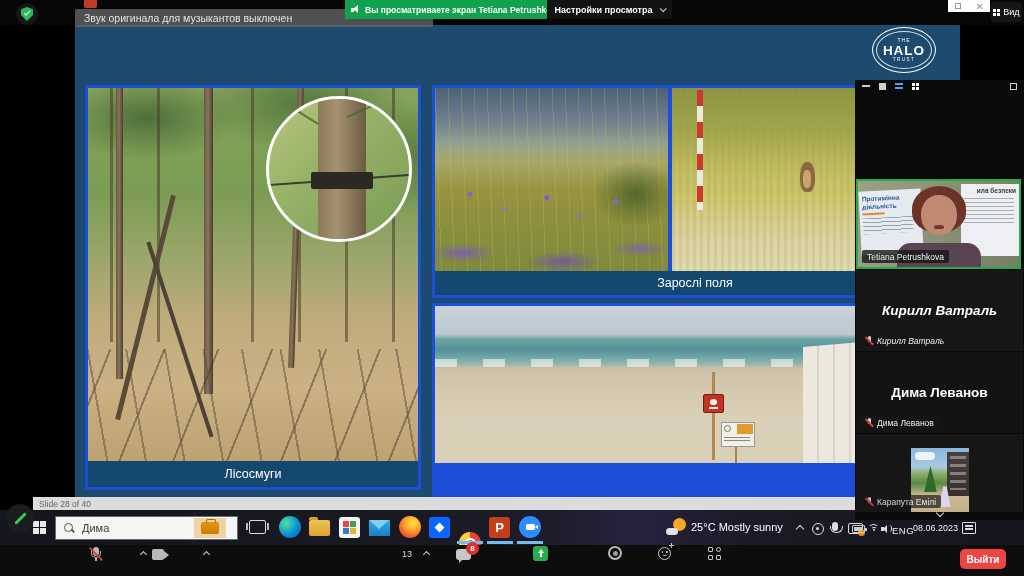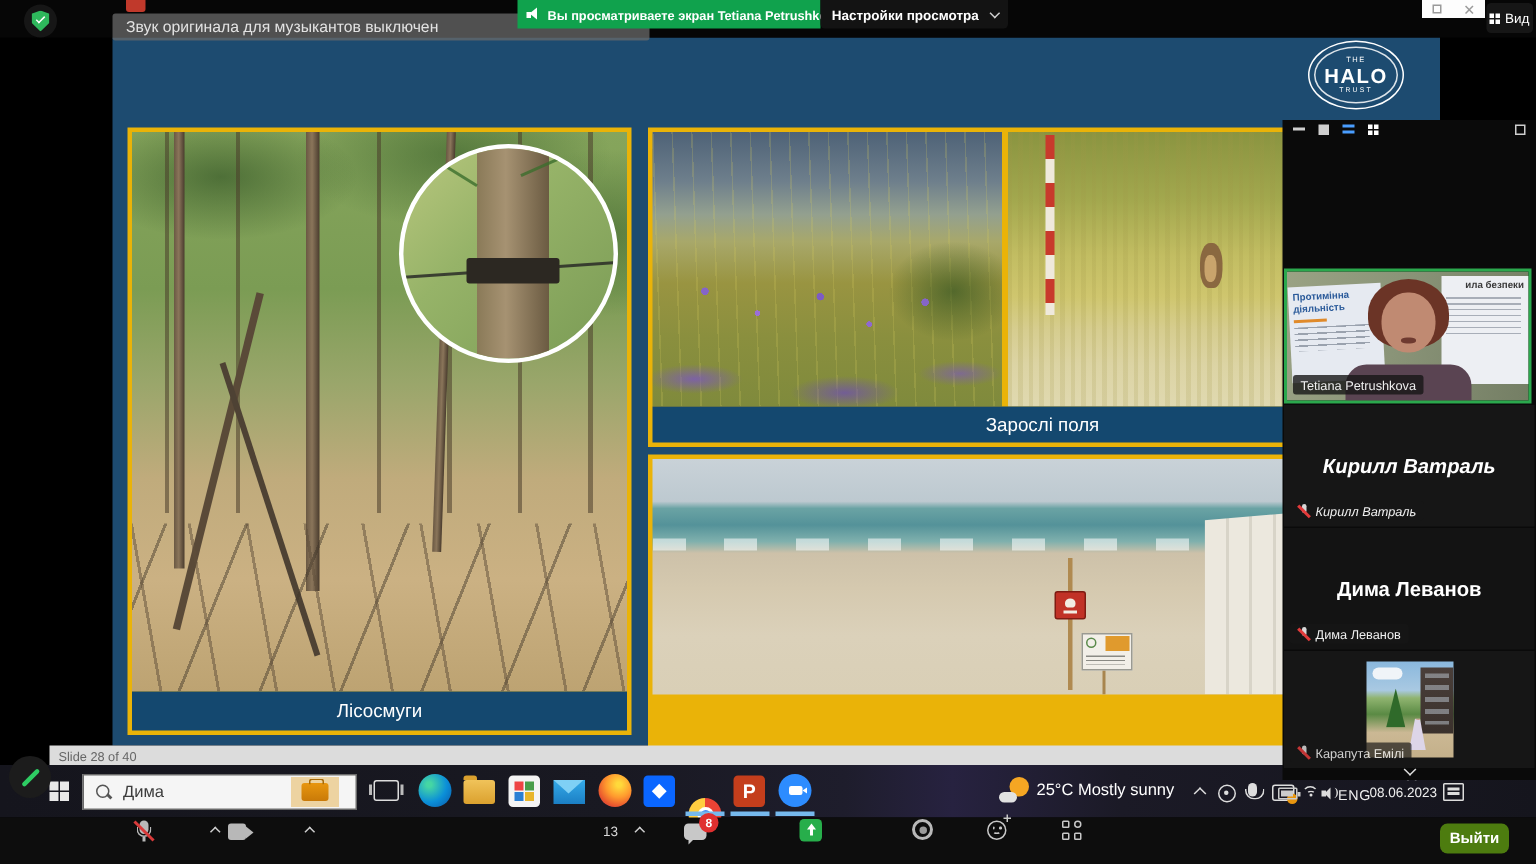--- a/index.html
+++ b/index.html
@@ -31,21 +31,21 @@
   .grid4 { width:3px; height:3px; background:#fff; box-shadow:4px 0 #fff,0 4px #fff,4px 4px #fff; margin:0 4px 4px 0; }
 
   
   #slide { position:absolute; left:75px; top:25px; width:885px; height:472px; background:#1d4b70; z-index:1; }
   #slide-title { position:absolute; left:43px; top:9px; color:#fff; font-size:23px; font-weight:600; font-family:"DejaVu Sans", sans-serif; white-space:nowrap; }
   #halo { position:absolute; left:797px; top:2px; width:64px; height:46px; border:1.5px solid #fff; border-radius:50%; display:flex; align-items:center; justify-content:center; }
   #halo-inner { width:56px; height:38px; border:1px solid rgba(255,255,255,.85); border-radius:50%; display:flex; flex-direction:column; align-items:center; justify-content:center; color:#fff; line-height:1; }
   #halo-inner .h-top { font-size:5px; letter-spacing:1px; }
   #halo-inner .h-mid { font-size:13.5px; font-weight:bold; letter-spacing:1px; margin:1px 0; }
   #halo-inner .h-bot { font-size:4.5px; letter-spacing:1.5px; }
-  .card { position:absolute; background:#eab308; padding:3px; }
+  .card { position:absolute; background:#1d4ed8; padding:3px; }
   .photo { position:absolute; overflow:hidden; }
   .cap { position:absolute; left:3px; right:3px; bottom:3px; background:#14486f; color:#fff; display:flex; align-items:center; justify-content:center; font-size:12.5px; }
 
   
   #ph-forest { left:3px; top:3px; width:330px; height:373px;
     background:
       radial-gradient(ellipse 130px 60px at 18% 8%, rgba(35,70,28,.55), transparent 70%),
       radial-gradient(ellipse 150px 70px at 65% 4%, rgba(40,80,32,.5), transparent 70%),
       radial-gradient(ellipse 120px 80px at 96% 18%, rgba(45,85,35,.45), transparent 70%),
       linear-gradient(180deg,#86a55c 0%,#7b9c54 28%,#9aa66b 45%,#c0ab7c 62%,#cbb183 80%,#bda372 100%); }
@@ -140,21 +140,21 @@
   .posterL .oline { width:22px; height:2px; background:#e08a2a; margin-top:2px; }
   .posterL .glines { margin-top:3px; width:50px; height:16px; background:repeating-linear-gradient(180deg,#9aa2ae 0 1px, transparent 1px 4px); }
   .posterR { position:absolute; right:0; top:3px; width:58px; height:72px; background:#edeff3; padding:3px; color:#3a3a3a; font-weight:bold; font-size:6.5px; text-align:right; }
   .posterR .glines { margin-top:4px; width:50px; height:26px; background:repeating-linear-gradient(180deg,#a8aeb8 0 1px, transparent 1px 4px); }
   .hair2 { position:absolute; left:50%; top:5px; width:54px; height:46px; transform:translateX(-50%); background:#6b3426; border-radius:50% 50% 42% 42%; }
   .face2 { position:absolute; left:50%; top:14px; width:36px; height:40px; transform:translateX(-50%); background:#c08a72; border-radius:48%; }
   .mouth2 { position:absolute; left:50%; top:44px; width:10px; height:4px; transform:translateX(-50%); background:#6e3a30; border-radius:40%; }
   .torso2 { position:absolute; left:50%; bottom:0; width:84px; height:24px; transform:translateX(-50%); background:#5a4452; border-radius:14px 14px 0 0; }
   #tile-kirill { top:190px; height:81px; background:#161616;font-style:italic; }
   #tile-dima { top:272px; height:81px; background:#131313; }
-  #tile-karaputa { top:354px; height:78px; background:#161616; display:flex; align-items:center; justify-content:center; }
+  #tile-karaputa { top:354px; height:78px; background:#161616; display:flex; align-items:flex-end; justify-content:center; }
   #avatar5 { position:relative; width:58px; height:64px; overflow:hidden; background:linear-gradient(180deg,#8ab8dd 0%,#a9c9e2 30%,#90b470 38%,#5a8a44 55%,#cbb894 74%,#c4b08a 100%); }
   #avatar5 .cloud { position:absolute; left:4px; top:4px; width:20px; height:8px; background:#f0f4f8; border-radius:8px; }
   #avatar5 .tree { position:absolute; left:12px; top:18px; width:16px; height:26px; background:#2f6a2a; clip-path:polygon(50% 0,90% 100%,10% 100%); }
   #avatar5 .building { position:absolute; right:0; top:4px; width:22px; height:44px; background:linear-gradient(180deg,#4a3f3a,#3a312c); }
   #avatar5 .building i { position:absolute; left:3px; top:4px; width:16px; height:34px; background:repeating-linear-gradient(180deg, rgba(190,200,210,.5) 0 3px, transparent 3px 8px); }
   #avatar5 .person { position:absolute; right:18px; bottom:5px; width:11px; height:21px; background:#ddd5e8; clip-path:polygon(35% 0,65% 0,100% 100%,0 100%); }
   #avatar5 .person i { position:absolute; left:3px; top:-4px; width:5px; height:5px; background:#c9a08a; border-radius:50%; }
   #panel-chev { position:absolute; left:50%; top:430px; transform:translateX(-50%) rotate(45deg); width:6px; height:6px; border-right:1.6px solid #ddd; border-bottom:1.6px solid #ddd; }
 
   
@@ -244,21 +244,21 @@
   #zt-react .e1,{ }
   #zt-react i.e1 { position:absolute; left:2.5px; top:3px; width:1.6px; height:1.6px; background:#c8c8c8; border-radius:50%; }
   #zt-react i.e2 { position:absolute; right:2.5px; top:3px; width:1.6px; height:1.6px; background:#c8c8c8; border-radius:50%; }
   #zt-react i.sm { position:absolute; left:2.5px; top:4px; width:5px; height:3.5px; border:1.2px solid transparent; border-bottom-color:#c8c8c8; border-radius:50%; }
   #zt-react i.pl { position:absolute; right:-4px; top:-3px; width:5px; height:1.4px; background:#c8c8c8; }
   #zt-react i.pl::after { content:""; position:absolute; left:1.8px; top:-1.8px; width:1.4px; height:5px; background:#c8c8c8; }
   #zt-apps { left:708px; top:547px; width:13px; height:13px; }
   #zt-apps i { position:absolute; width:5px; height:5px; border:1.3px solid #c8c8c8; border-radius:1px; }
   #zt-apps i:nth-child(1){ left:0; top:0; } #zt-apps i:nth-child(2){ right:0; top:0; border-radius:50%; }
   #zt-apps i:nth-child(3){ left:0; bottom:0; } #zt-apps i:nth-child(4){ right:0; bottom:0; }
-  #leave-btn { position:absolute; left:960px; top:549px; width:46px; height:20px; background:#4d7c0f; border-radius:5px; color:#fff; font-size:10px; font-weight:bold; display:flex; align-items:center; justify-content:center; z-index:21; }
+  #leave-btn { position:absolute; left:960px; top:549px; width:46px; height:20px; background:#ef4444; border-radius:5px; color:#fff; font-size:10px; font-weight:bold; display:flex; align-items:center; justify-content:center; z-index:21; }
   .share-lbl { color:#2ecc52 !important; }
 </style>
 </head>
 <body>
 
 <div id="stage">
 
   <div id="slide">
     <div id="halo">
       <div id="halo-inner">

